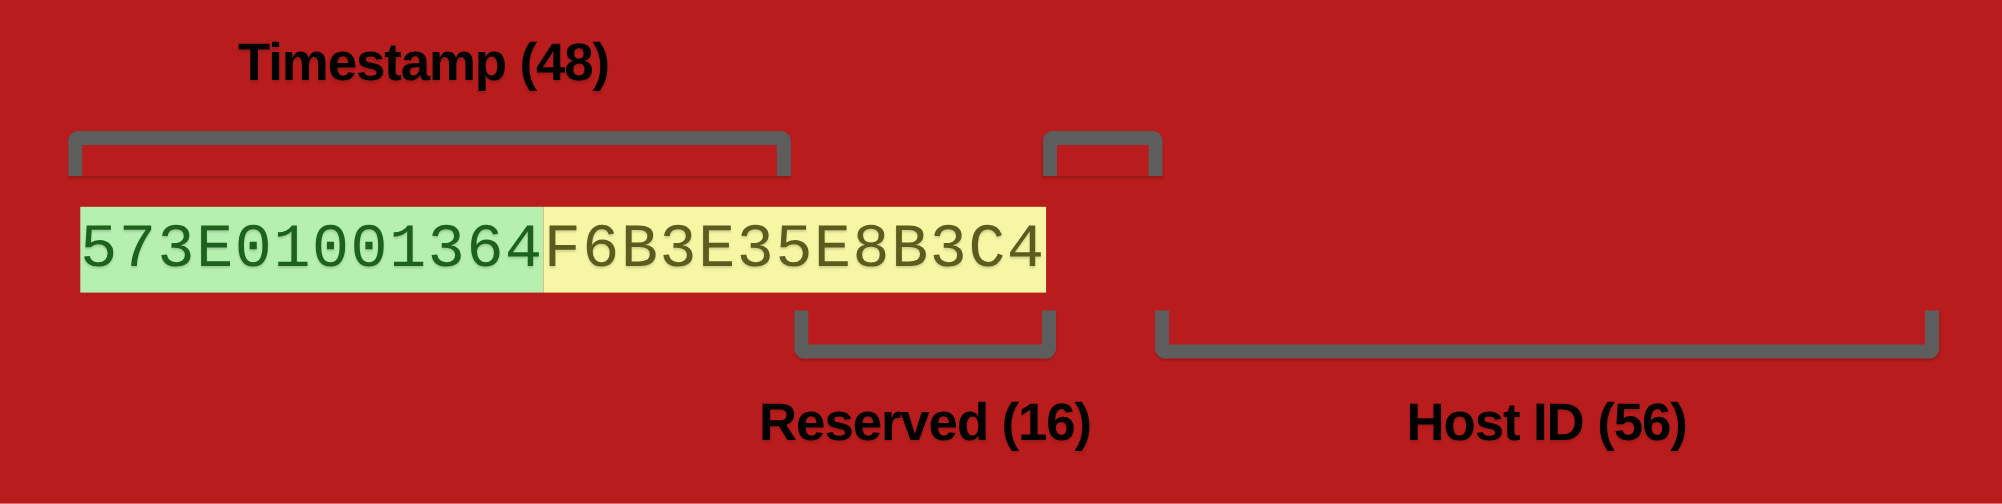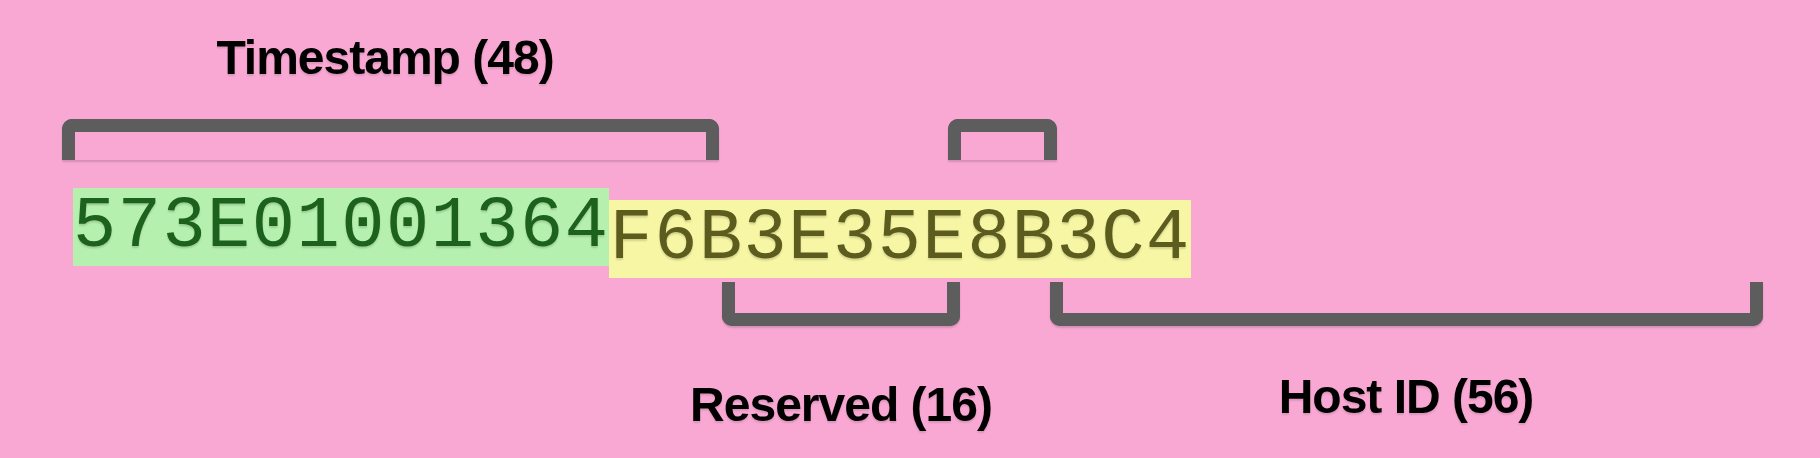--- a/index.html
+++ b/index.html
@@ -4,42 +4,42 @@
 <style>
   html, body {
     margin: 0;
     padding: 0;
     background: #ffffff;
   }
   .canvas {
     position: relative;
     width: 1820px;
     height: 458px;
-    background: #f9a8d4;
+    background: #b91c1c;
     overflow: hidden;
     font-family: "Liberation Sans", sans-serif;
   }
 
   
   .field-label {
     position: absolute;
     width: 500px;
     font-size: 48px;
     line-height: 50px;
     font-weight: bold;
     letter-spacing: -1px;
     color: #000;
     text-align: center;
     white-space: nowrap;
     text-shadow: 0 2px 2px rgba(0,0,0,0.12);
   }
   .lbl-timestamp       { left: 135px;  top: 33px;  }
   .lbl-address-family  { left: 752px;  top: 33px;  }
-  .lbl-reserved        { left: 591px;  top: 360px; margin-top: 20px; }
-  .lbl-host-id         { left: 1156px; top: 372px; }
+  .lbl-reserved        { left: 591px;  top: 360px; }
+  .lbl-host-id         { left: 1156px; top: 360px; }
 
   
   .bracket {
     position: absolute;
     box-sizing: border-box;
     border: 13px solid #5d5d5d;
     box-shadow: 0 2px 2px rgba(0,0,0,0.15);
   }
   .bracket.top {
     top: 119px;
@@ -59,21 +59,21 @@
   .br-host-id        { left: 1050px; width: 713px; }
 
   
   .hexrow {
     position: absolute;
     left: 73px;
     top: 188px;
     height: 99px;
     display: flex;
     font-family: "Liberation Mono", monospace;
-    font-size: 72px;
+    font-size: 56px;
     line-height: 78px;
     letter-spacing: 1.5px;
     white-space: pre;
     text-shadow: 0 2px 2px rgba(0,0,0,0.15);
   }
   .hexseg {
     display: block;
     height: 78px;
   }
 </style>
@@ -84,21 +84,21 @@
 
   <div class="field-label lbl-timestamp">Timestamp (48)</div>
 
 
   <div class="bracket top br-timestamp" style="border-color: rgb(93, 93, 93);"></div>
 
   <div class="bracket top br-address-family" style="border-color: rgb(93, 93, 93);"></div>
 
   <div class="hexrow">
     <span class="hexseg" style="background-color: rgb(182, 240, 174); color: rgb(28, 97, 28);">573E01001364</span>
-    <span class="hexseg" style="background-color: rgb(246, 246, 164); color: rgb(92, 92, 30); margin-top: 12px;">F6B3E35E8B3C4</span>
+    <span class="hexseg" style="background-color: rgb(246, 246, 164); color: rgb(92, 92, 30);">F6B3E35E8B3C4</span>
   </div>
 
   <div class="bracket bottom br-reserved" style="border-color: rgb(93, 93, 93);"></div>
 
   <div class="bracket bottom br-host-id" style="border-color: rgb(93, 93, 93);"></div>
 
   <div class="field-label lbl-reserved">Reserved (16)</div>
 
   <div class="field-label lbl-host-id">Host ID (56)</div>
 

